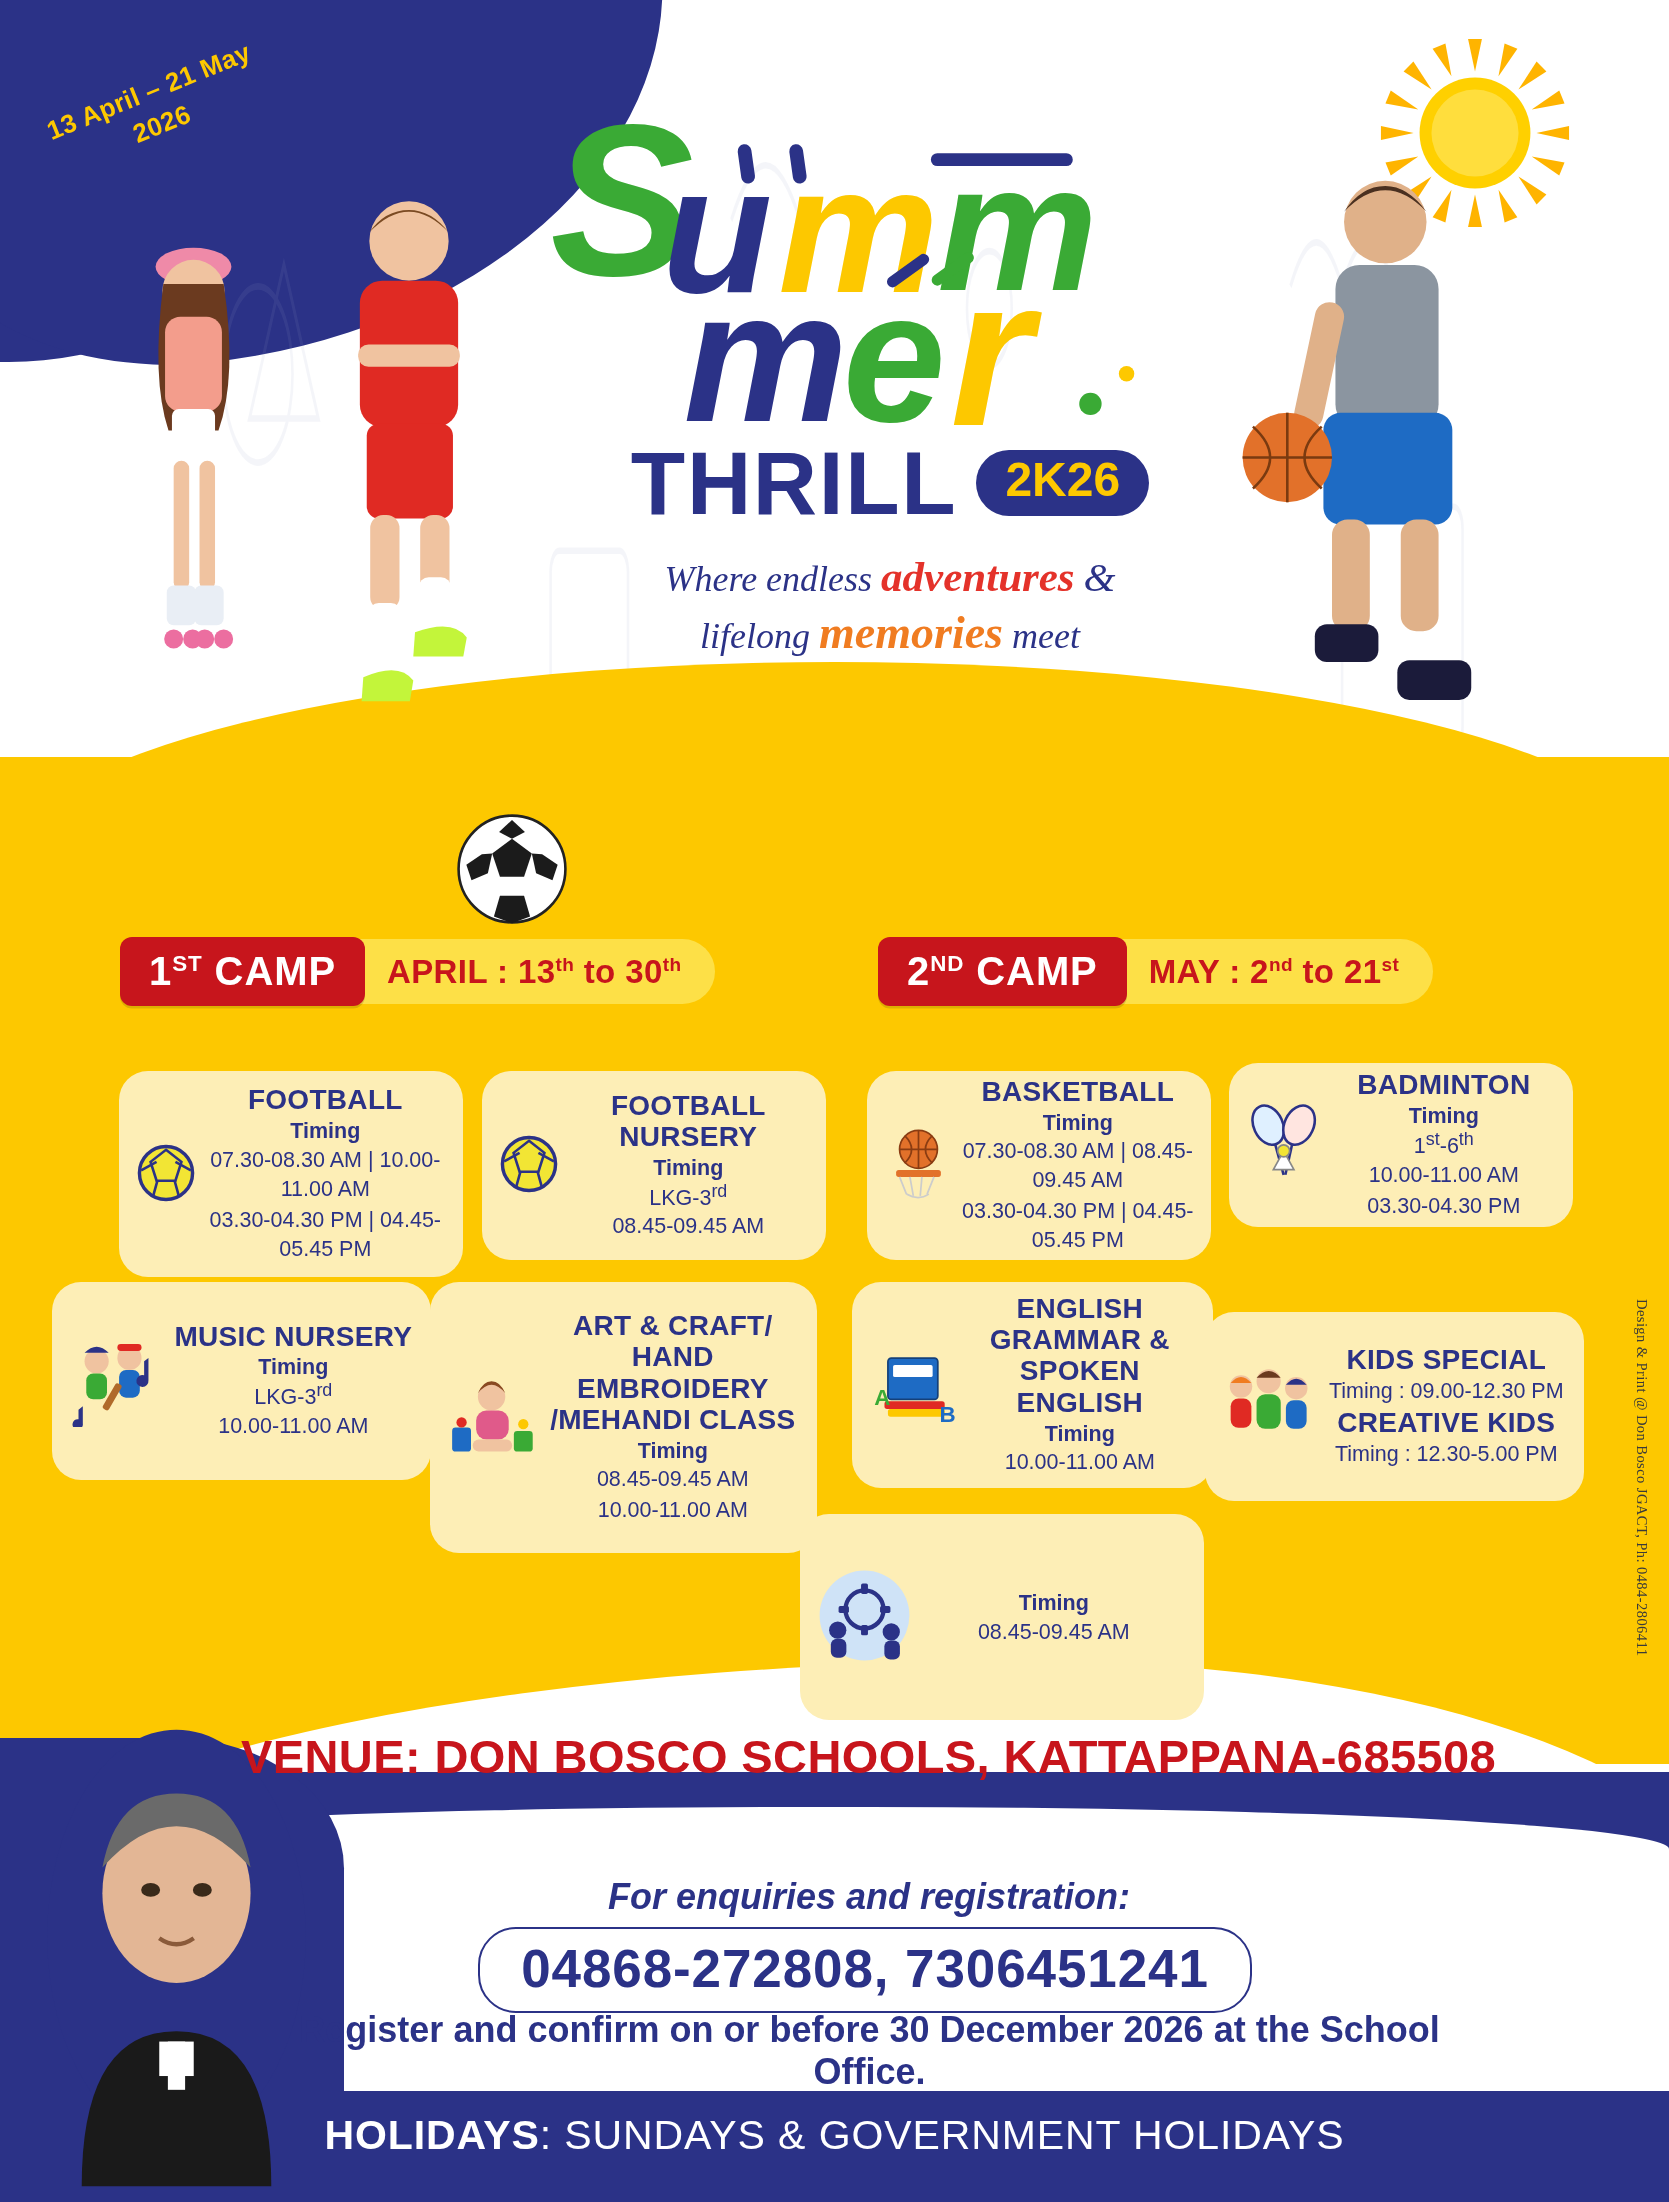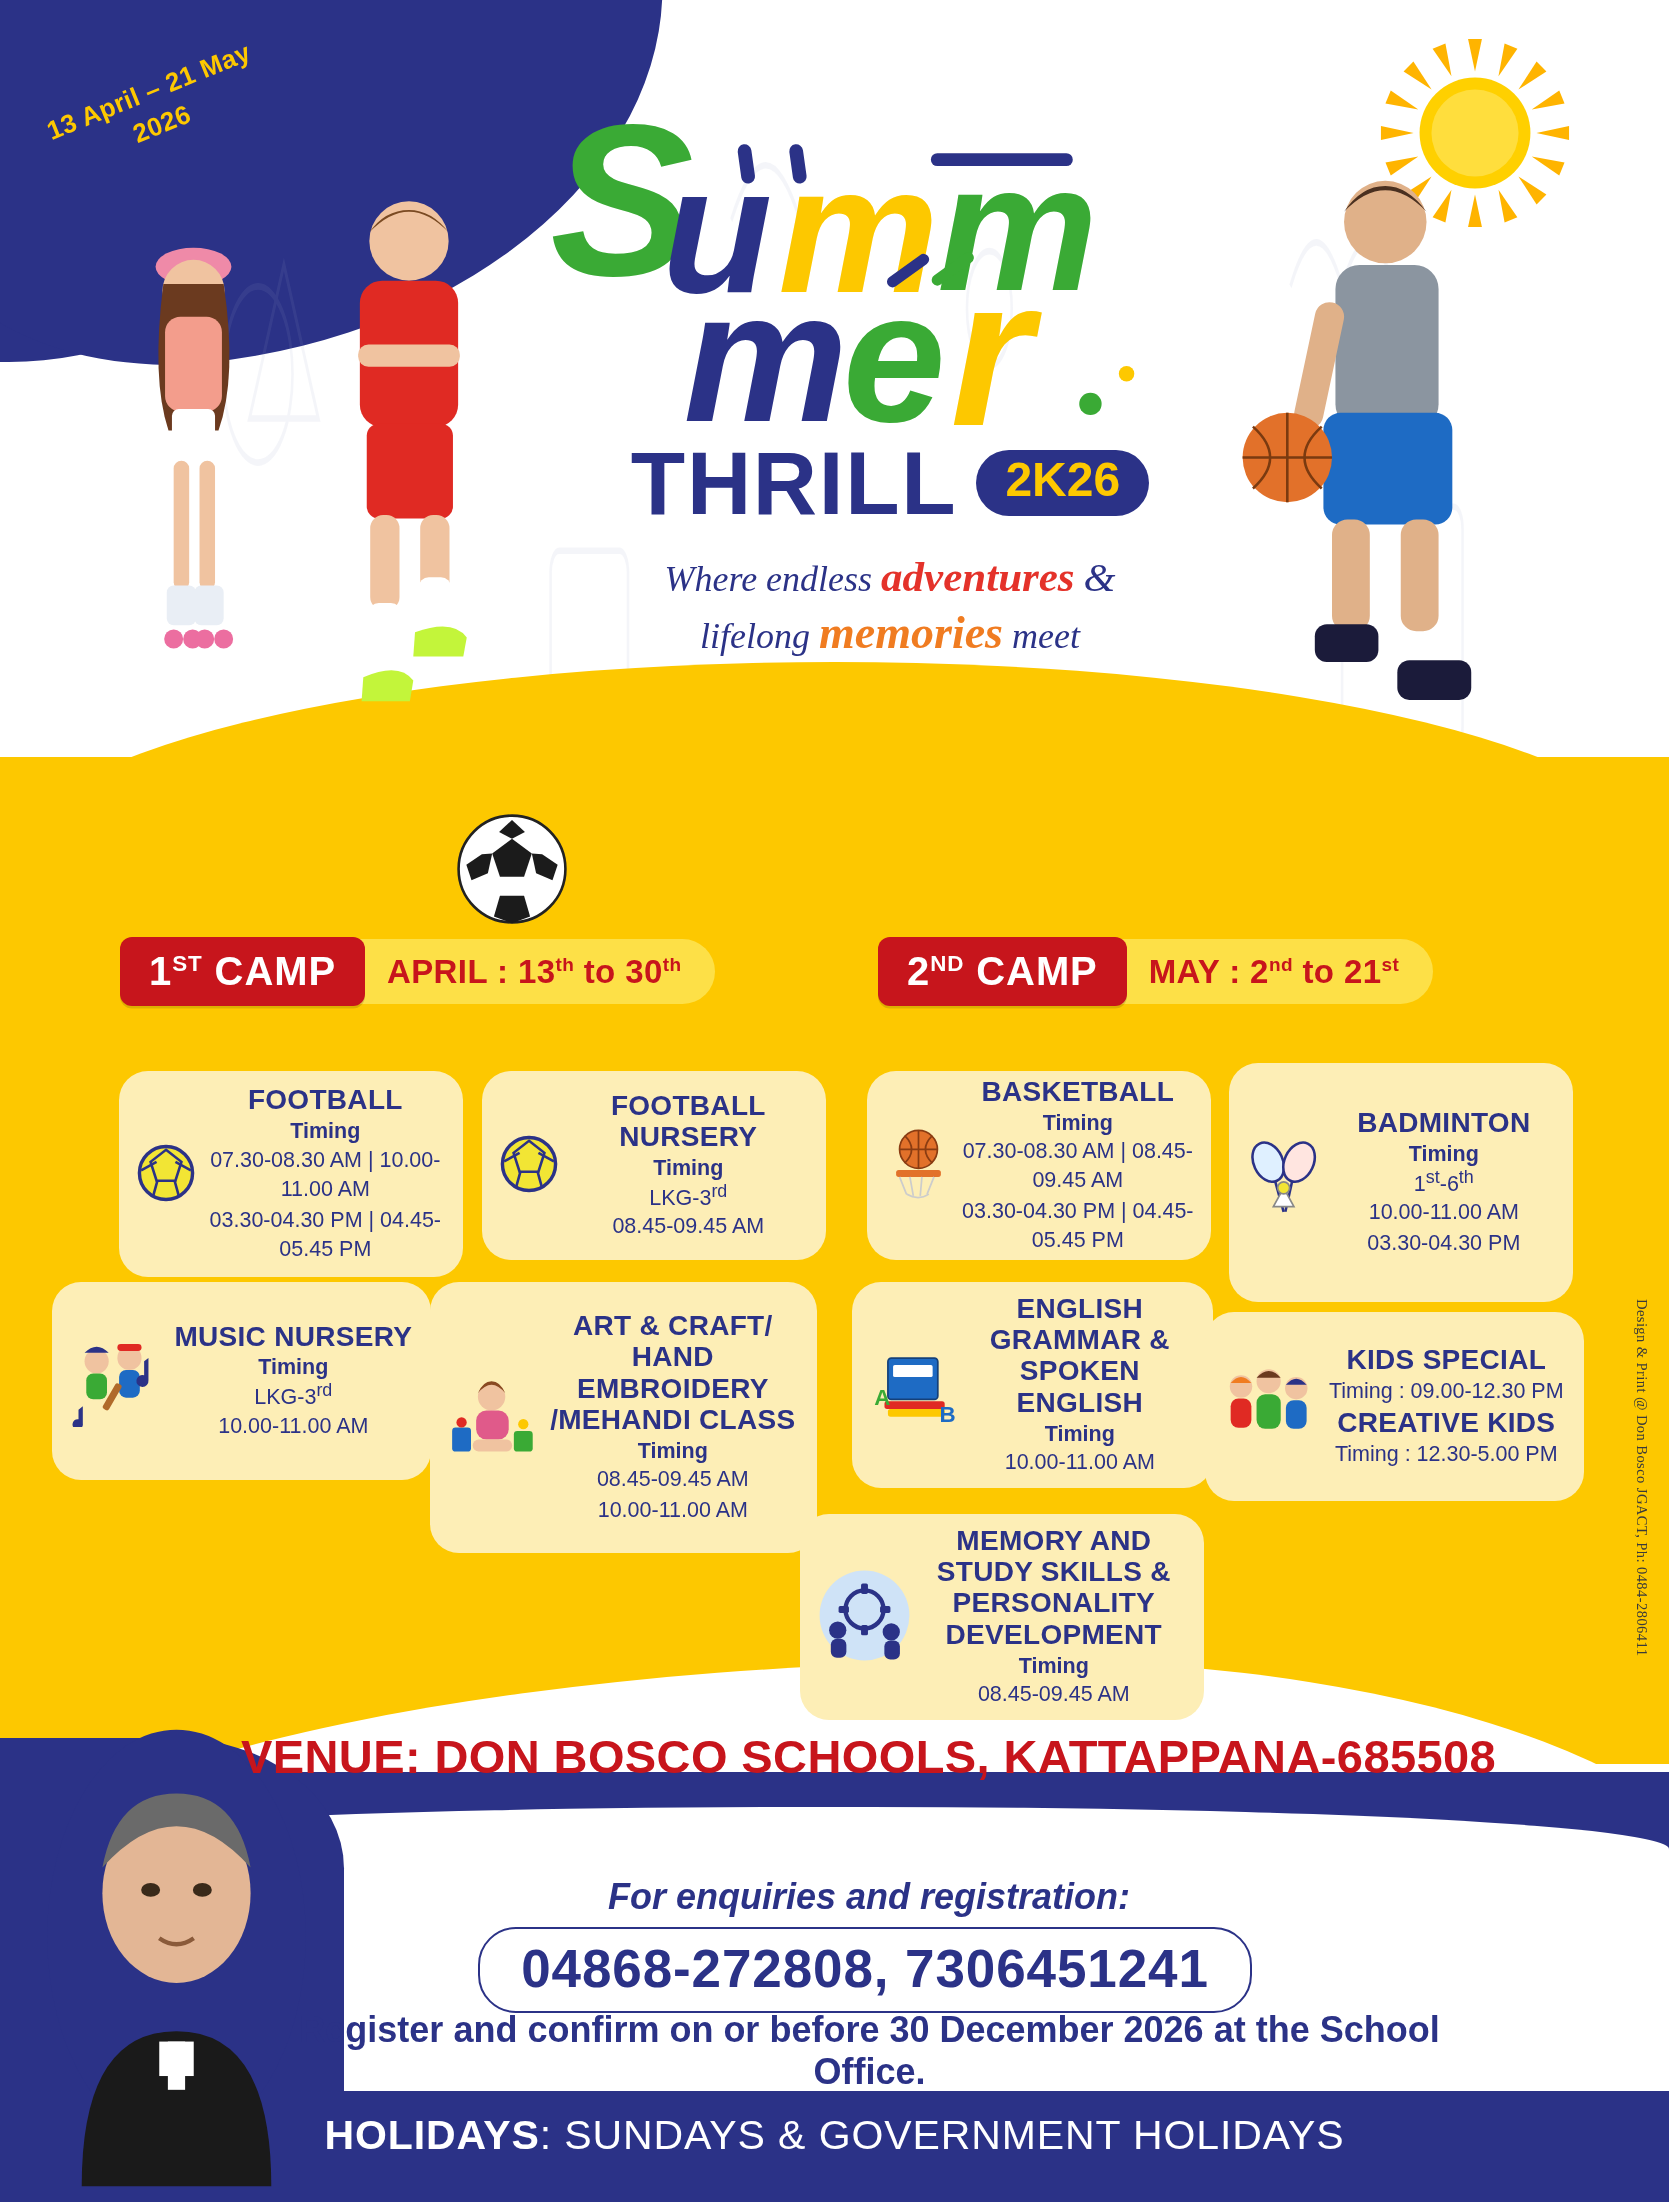--- a/index.html
+++ b/index.html
@@ -169,21 +169,21 @@
     letter-spacing:0.3px;
   }
   .card .timing-label { color:#2b3287; font-size:21.5px; font-weight:bold; margin-top:3.4px; }
   .card .times { color:#2b3287; font-size:21.5px; line-height:1.35; margin-top:1.7px; }
   .card .sub { color:#2b3287; font-size:21.5px; }
 
   
   #card-football       { left:119px;  top:1071px; width:344px; height:206px; }
   #card-football-nsy   { left:482px;  top:1071px; width:344px; height:189px; }
   #card-basketball     { left:867px; top:1071px; width:344px; height:189px; }
-  #card-badminton      { left:1229px; top:1063px; width:344px; height:239px; }
+  #card-badminton      { left:1229px; top:1063px; width:344px; height:164px; }
   #card-music          { left:52px;   top:1282px; width:379px; height:198px; }
   #card-art            { left:430px;  top:1282px; width:387px; height:271px; }
   #card-english        { left:852px;  top:1282px; width:361px; height:206px; }
   #card-kids-special   { left:1205px; top:1282px; width:379px; height:189px;margin-top:30px; }
   #card-memory         { left:800px;  top:1514px; width:404px; height:206px; }
 
   
   .credit {
     position:absolute; right:19px; top:1299px;
     writing-mode:vertical-rl;
@@ -586,21 +586,20 @@
           <rect x="25" y="44" width="12" height="8" rx="2"></rect>
           <rect x="73" y="44" width="12" height="8" rx="2"></rect>
         </g>
         <circle cx="24" cy="72" r="10" fill="#2b3287"></circle>
         <circle cx="86" cy="74" r="10" fill="#2b3287"></circle>
         <rect x="16" y="82" width="18" height="22" rx="7" fill="#2b3287"></rect>
         <rect x="78" y="84" width="18" height="22" rx="7" fill="#2b3287"></rect>
       </svg>
     </div>
     <div class="body">
-      <h3>MEMORY AND STUDY SKILLS &amp; PERSONALITY DEVELOPMENT</h3>
       <div class="timing-label">Timing</div>
       <div class="times">08.45-09.45 AM</div>
     </div>
   </div>
 
   <div class="credit">Design &amp; Print @ Don Bosco JGACT, Ph: 0484-2806411</div>
 
   <div class="founder">
     <svg viewBox="0 0 340 560" xmlns="http://www.w3.org/2000/svg">
       <ellipse cx="170" cy="250" rx="150" ry="240" fill="#2b3287"></ellipse>

